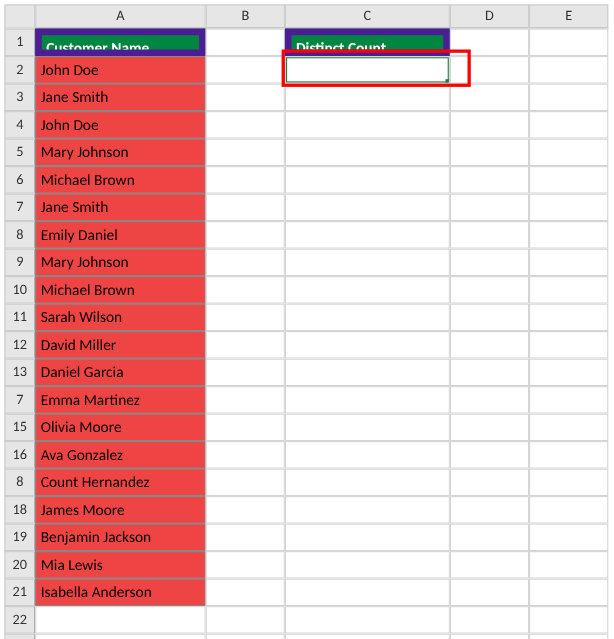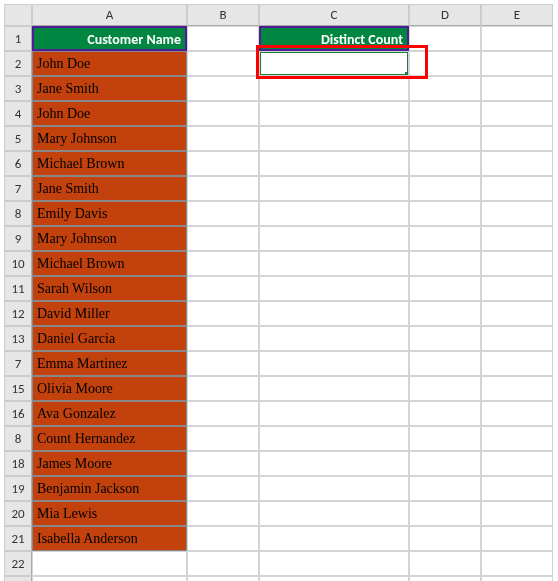--- a/index.html
+++ b/index.html
@@ -47,27 +47,26 @@
     line-height: 23px;
     padding: 0 4px;
     overflow: hidden;
     white-space: nowrap;
     background: #fff;
   }
   .header-green {
     background: #008641;
     color: #fff;
     font-weight: bold;
-    text-align: right;
-    border: 2px solid #4c1d95;
+    text-align: left;
+    border: 6px solid #4c1d95;
   }
   .data-bordered {
     border: 1px solid #888;
-    background: #c2410c;
-    font-family: Liberation Serif, serif;
+    background: #ef4444;
   }
   .selected {
     position: relative;
   }
   .selected::after {
     content: "";
     position: absolute;
     inset: -1px;
     border: 2px solid #1a7e3e;
     pointer-events: none;
@@ -151,21 +150,21 @@
   <div class="cell"></div>
 
   <div class="rcell">7</div>
   <div class="cell data-bordered">Jane Smith</div>
   <div class="cell"></div>
   <div class="cell"></div>
   <div class="cell"></div>
   <div class="cell"></div>
 
   <div class="rcell">8</div>
-  <div class="cell data-bordered">Emily Davis</div>
+  <div class="cell data-bordered">Emily Daniel</div>
   <div class="cell"></div>
   <div class="cell"></div>
   <div class="cell"></div>
   <div class="cell"></div>
 
   <div class="rcell">9</div>
   <div class="cell data-bordered">Mary Johnson</div>
   <div class="cell"></div>
   <div class="cell"></div>
   <div class="cell"></div>

